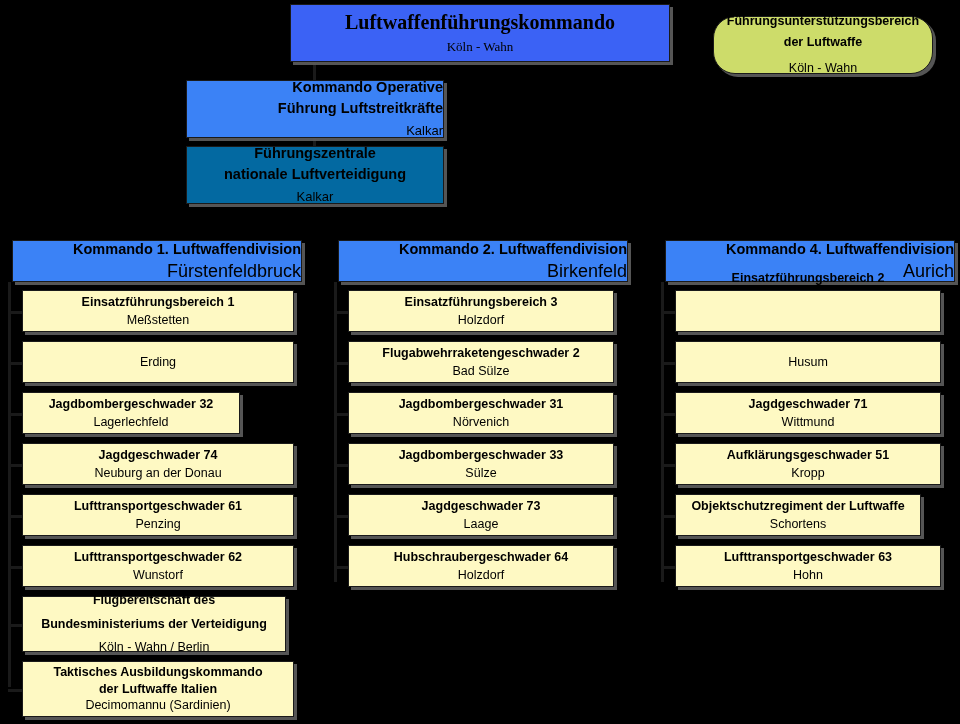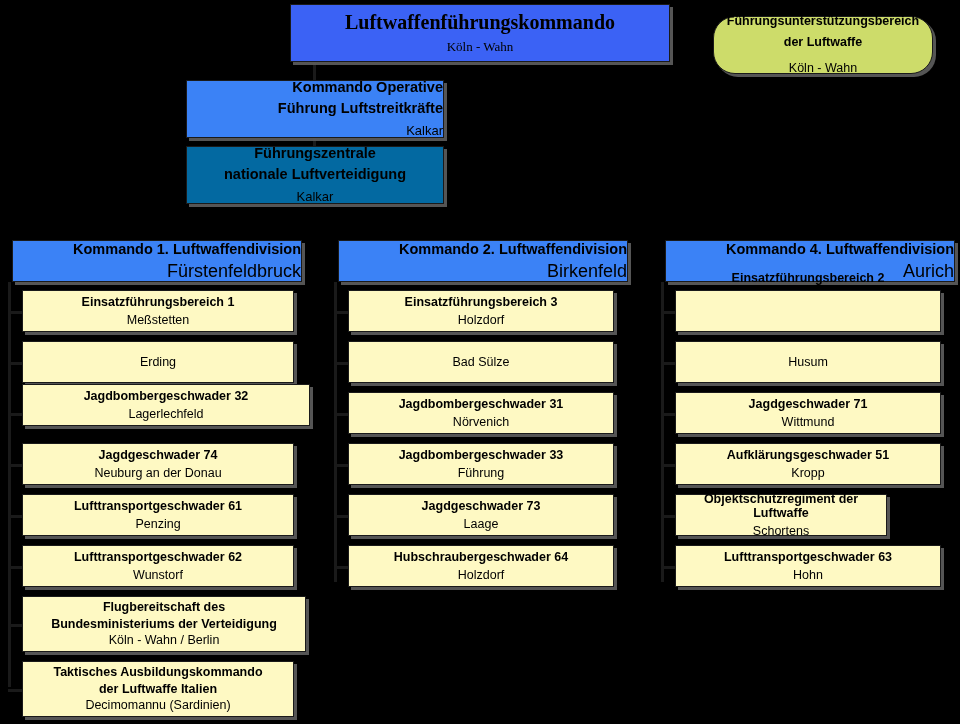--- a/index.html
+++ b/index.html
@@ -132,41 +132,41 @@
     </div>
     <div class="box c-cyan unit" style="left: 22px; width: 272px; top: 290px;">
       <span class="title">Einsatzführungsbereich 1</span>
       <span class="sub">Meßstetten</span>
     </div>
     <div class="conn conn-h" style="left: 8px; top: 311px; width: 14px;"></div>
     <div class="box c-cyan unit" style="left: 22px; width: 272px; top: 341px;">
       <span class="sub">Erding</span>
     </div>
     <div class="conn conn-h" style="left: 8px; top: 362px; width: 14px;"></div>
-    <div class="box c-cyan unit" style="left: 22px; width: 288px; top: 384px;">
+    <div class="box c-cyan unit" style="left: 22px; width: 218px; top: 392px;">
       <span class="title">Jagdbombergeschwader 32</span>
       <span class="sub">Lagerlechfeld</span>
     </div>
     <div class="conn conn-h" style="left: 8px; top: 413px; width: 14px;"></div>
     <div class="box c-cyan unit" style="left: 22px; width: 272px; top: 443px;">
       <span class="title">Jagdgeschwader 74</span>
       <span class="sub">Neuburg an der Donau</span>
     </div>
     <div class="conn conn-h" style="left: 8px; top: 464px; width: 14px;"></div>
     <div class="box c-cyan unit" style="left: 22px; width: 272px; top: 494px;">
       <span class="title">Lufttransportgeschwader 61</span>
       <span class="sub">Penzing</span>
     </div>
     <div class="conn conn-h" style="left: 8px; top: 515px; width: 14px;"></div>
     <div class="box c-cyan unit" style="left: 22px; width: 272px; top: 545px;">
       <span class="title">Lufttransportgeschwader 62</span>
       <span class="sub">Wunstorf</span>
     </div>
     <div class="conn conn-h" style="left: 8px; top: 566px; width: 14px;"></div>
-    <div class="box c-cyan unit tall" style="left: 22px; width: 284px; top: 596px;">
+    <div class="box c-cyan unit tall" style="left: 22px; width: 264px; top: 596px; gap: 7px;">
       <span class="title">Flugbereitschaft des</span>
       <span class="title">Bundesministeriums der Verteidigung</span>
       <span class="sub">Köln - Wahn / Berlin</span>
     </div>
     <div class="conn conn-h" style="left: 8px; top: 624px; width: 14px;"></div>
     <div class="box c-cyan unit tall" style="left: 22px; width: 272px; top: 661px;">
       <span class="title">Taktisches Ausbildungskommando</span>
       <span class="title">der Luftwaffe Italien</span>
       <span class="sub">Decimomannu (Sardinien)</span>
     </div>
@@ -174,31 +174,32 @@
     <div class="box c-lblue divhead" style="left: 338px; width: 290px;">
       <span class="title">Kommando 2. Luftwaffendivision</span>
       <span class="sub">Birkenfeld</span>
     </div>
     <div class="box c-cyan unit" style="left: 348px; width: 266px; top: 290px;">
       <span class="title">Einsatzführungsbereich 3</span>
       <span class="sub">Holzdorf</span>
     </div>
     <div class="conn conn-h" style="left: 334px; top: 311px; width: 14px;"></div>
     <div class="box c-cyan unit" style="left: 348px; width: 266px; top: 341px;">
+      <span class="title">Flugabwehrraketengeschwader 2</span>
       <span class="sub">Bad Sülze</span>
     </div>
     <div class="conn conn-h" style="left: 334px; top: 362px; width: 14px;"></div>
     <div class="box c-cyan unit" style="left: 348px; width: 266px; top: 392px;">
       <span class="title">Jagdbombergeschwader 31</span>
       <span class="sub">Nörvenich</span>
     </div>
     <div class="conn conn-h" style="left: 334px; top: 413px; width: 14px;"></div>
     <div class="box c-cyan unit" style="left: 348px; width: 266px; top: 443px;">
       <span class="title">Jagdbombergeschwader 33</span>
-      <span class="sub">Führung</span>
+      <span class="sub">Sülze</span>
     </div>
     <div class="conn conn-h" style="left: 334px; top: 464px; width: 14px;"></div>
     <div class="box c-cyan unit" style="left: 348px; width: 266px; top: 494px;">
       <span class="title">Jagdgeschwader 73</span>
       <span class="sub">Laage</span>
     </div>
     <div class="conn conn-h" style="left: 334px; top: 515px; width: 14px;"></div>
     <div class="box c-cyan unit" style="left: 348px; width: 266px; top: 545px;">
       <span class="title">Hubschraubergeschwader 64</span>
       <span class="sub">Holzdorf</span>
@@ -220,21 +221,21 @@
     <div class="box c-cyan unit" style="left: 675px; width: 266px; top: 392px;">
       <span class="title">Jagdgeschwader 71</span>
       <span class="sub">Wittmund</span>
     </div>
     <div class="conn conn-h" style="left: 661px; top: 413px; width: 14px;"></div>
     <div class="box c-cyan unit" style="left: 675px; width: 266px; top: 443px;">
       <span class="title">Aufklärungsgeschwader 51</span>
       <span class="sub">Kropp</span>
     </div>
     <div class="conn conn-h" style="left: 661px; top: 464px; width: 14px;"></div>
-    <div class="box c-cyan unit" style="left: 675px; width: 212px; top: 494px;">
+    <div class="box c-cyan unit" style="left: 675px; width: 246px; top: 494px;">
       <span class="title">Objektschutzregiment der Luftwaffe</span>
       <span class="sub">Schortens</span>
     </div>
     <div class="conn conn-h" style="left: 661px; top: 515px; width: 14px;"></div>
     <div class="box c-cyan unit" style="left: 675px; width: 266px; top: 545px;">
       <span class="title">Lufttransportgeschwader 63</span>
       <span class="sub">Hohn</span>
     </div>
     <div class="conn conn-h" style="left: 661px; top: 566px; width: 14px;"></div>
   </div>

